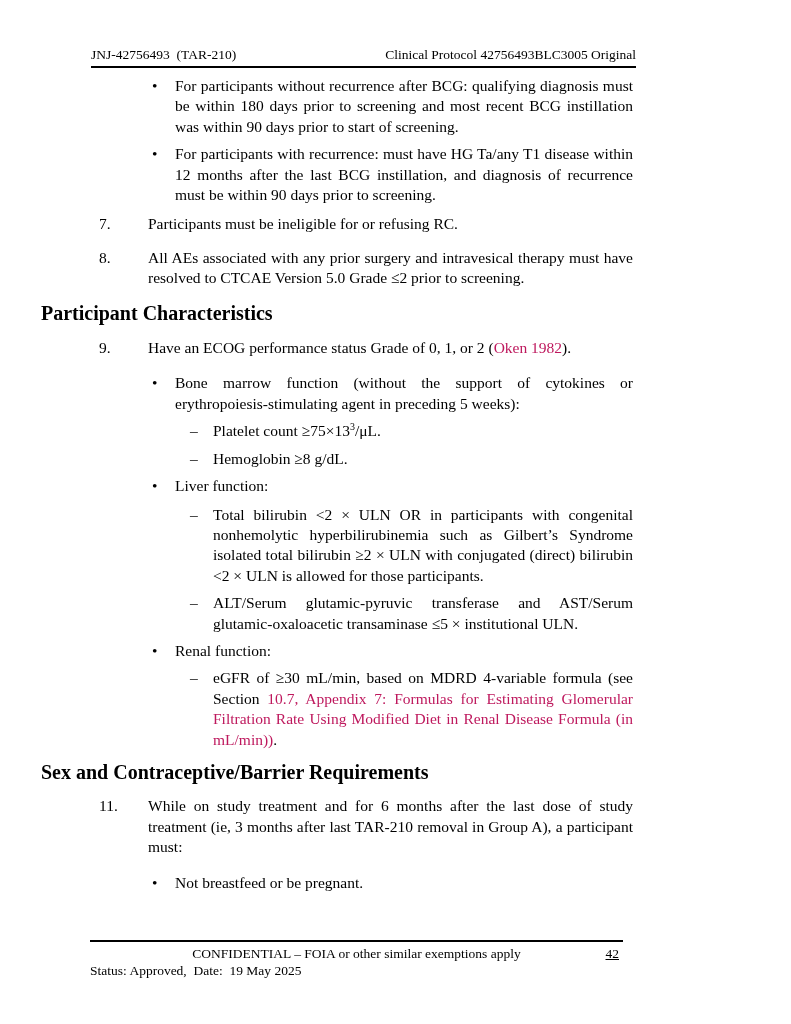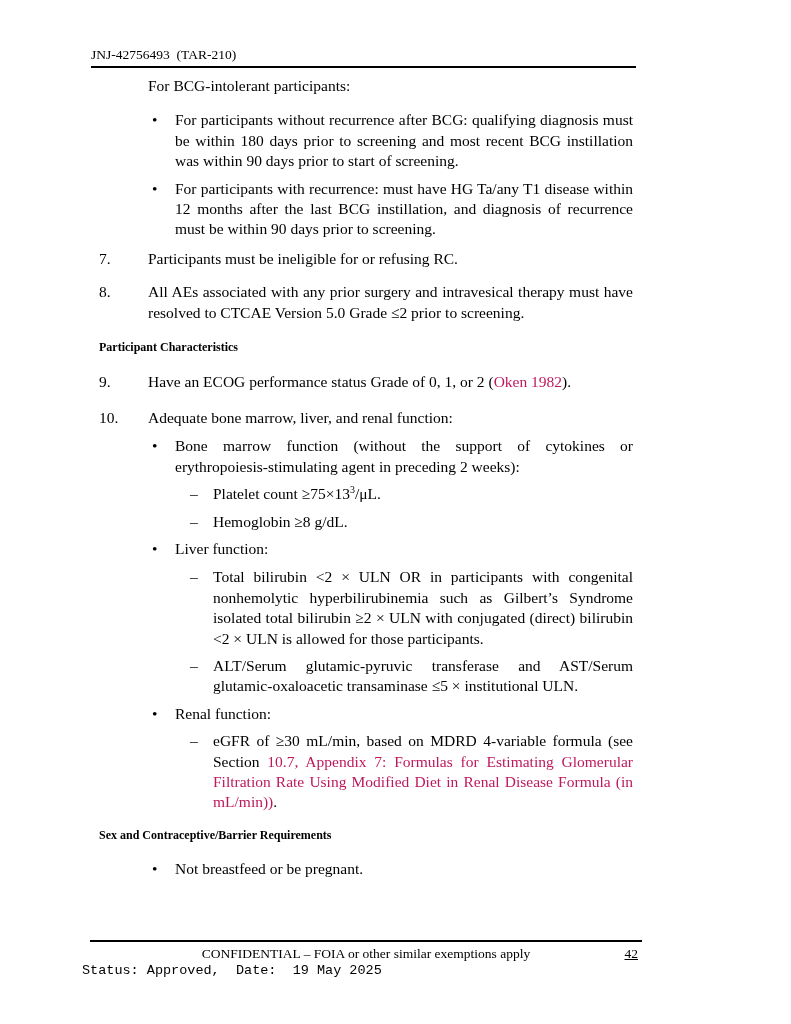--- a/index.html
+++ b/index.html
@@ -38,71 +38,70 @@
   .li { display: flex; }
   .li .marker { flex: 0 0 auto; }
   .num  { margin-left: 99px; }
   .num .marker { width: 49px; }
   .bul  { margin-left: 152px; }
   .bul .marker { width: 23px; }
   .dsh  { margin-left: 190px; }
   .dsh .marker { width: 23px; }
   .li .body { flex: 1 1 auto; text-align: justify; }
   .doc-heading {
-    font-size: 12px;
+    font-size: 20px;
     font-weight: bold;
-    margin: 0 0 15px 99px;
+    margin: 0 0 15px 41px;
     line-height: 20.4px;
   }
   .mb7  { margin-bottom: 7px; }
   .mb8  { margin-bottom: 8px; }
   .mb9  { margin-bottom: 9px; }
   .mb12 { margin-bottom: 12px; }
   .mb13 { margin-bottom: 13px; }
   .mb14 { margin-bottom: 14px; }
   .mb15 { margin-bottom: 15px; }
 
   .doc-link { color: #be185d; text-decoration: none; cursor: pointer; }
   sup.exp { font-size: 10px; line-height: 0; vertical-align: super; }
 
   
   .footer {
     position: absolute;
-    left: 90px; right: 85px; top: 940px;
+    left: 90px; right: 104px; top: 940px;
     border-top: 2px solid #000;
     font-size: 13.5px;
   }
   .footer-row {
     position: relative;
     text-align: center;
     padding-top: 3px;
     line-height: 17px;
   }
   .page-num { position: absolute; right: 4px; top: 3px; text-decoration: underline; }
   .status-line {
     position: absolute;
-    left: 82px; top: 962px;
+    left: 90px; top: 962px;
     font-size: 13.5px;
     line-height: 17px;
     white-space: pre-wrap;
-    font-family: Liberation Mono, monospace;
   }
 </style>
 </head>
 <body>
 
 <div class="page">
 
   <div class="header">
     <span>JNJ-42756493  (TAR-210)</span>
+    <span>Clinical Protocol 42756493BLC3005 Original</span>
   </div>
 
   <div class="content">
 
-    <p class="intro">For BCG-intolerant participants:</p>
 
     <div class="li bul mb7">
       <span class="marker">•</span>
       <div class="body">For participants without recurrence after BCG: qualifying diagnosis must be within 180 days prior to screening and most recent BCG instillation was within 90 days prior to start of screening.</div>
     </div>
 
     <div class="li bul mb9">
       <span class="marker">•</span>
       <div class="body">For participants with recurrence: must have HG Ta/any T1 disease within 12 months after the last BCG instillation, and diagnosis of recurrence must be within 90 days prior to screening.</div>
     </div>
@@ -117,28 +116,24 @@
       <div class="body">All AEs associated with any prior surgery and intravesical therapy must have resolved to CTCAE Version 5.0 Grade ≤2 prior to screening.</div>
     </div>
 
     <h2 class="doc-heading">Participant Characteristics</h2>
 
     <div class="li num mb15">
       <span class="marker">9.</span>
       <div class="body"><span>Have an ECOG performance status Grade of 0, 1, or 2 (</span><a class="doc-link">Oken 1982</a><span>).</span></div>
     </div>
 
-    <div class="li num mb8">
-      <span class="marker">10.</span>
-      <div class="body">Adequate bone marrow, liver, and renal function:</div>
-    </div>
 
     <div class="li bul mb7">
       <span class="marker">•</span>
-      <div class="body">Bone marrow function (without the support of cytokines or erythropoiesis-stimulating agent in preceding 2 weeks):</div>
+      <div class="body">Bone marrow function (without the support of cytokines or erythropoiesis-stimulating agent in preceding 5 weeks):</div>
     </div>
 
     <div class="li dsh mb7">
       <span class="marker">–</span>
       <div class="body"><span>Platelet count ≥75×13</span><sup class="exp">3</sup><span>/μL.</span></div>
     </div>
 
     <div class="li dsh mb7">
       <span class="marker">–</span>
       <div class="body">Hemoglobin ≥8 g/dL.</div>
@@ -164,20 +159,24 @@
       <div class="body">Renal function:</div>
     </div>
 
     <div class="li dsh mb12">
       <span class="marker">–</span>
       <div class="body"><span>eGFR of ≥30 mL/min, based on MDRD 4-variable formula (see Section </span><a class="doc-link">10.7, Appendix 7: Formulas for Estimating Glomerular Filtration Rate Using Modified Diet in Renal Disease Formula (in mL/min))</a><span>.</span></div>
     </div>
 
     <h2 class="doc-heading mb14">Sex and Contraceptive/Barrier Requirements</h2>
 
+    <div class="li num mb15">
+      <span class="marker">11.</span>
+      <div class="body">While on study treatment and for 6 months after the last dose of study treatment (ie, 3 months after last TAR-210 removal in Group A), a participant must:</div>
+    </div>
 
     <div class="li bul">
       <span class="marker">•</span>
       <div class="body">Not breastfeed or be pregnant.</div>
     </div>
 
   </div>
 
   <div class="footer">
     <div class="footer-row">

